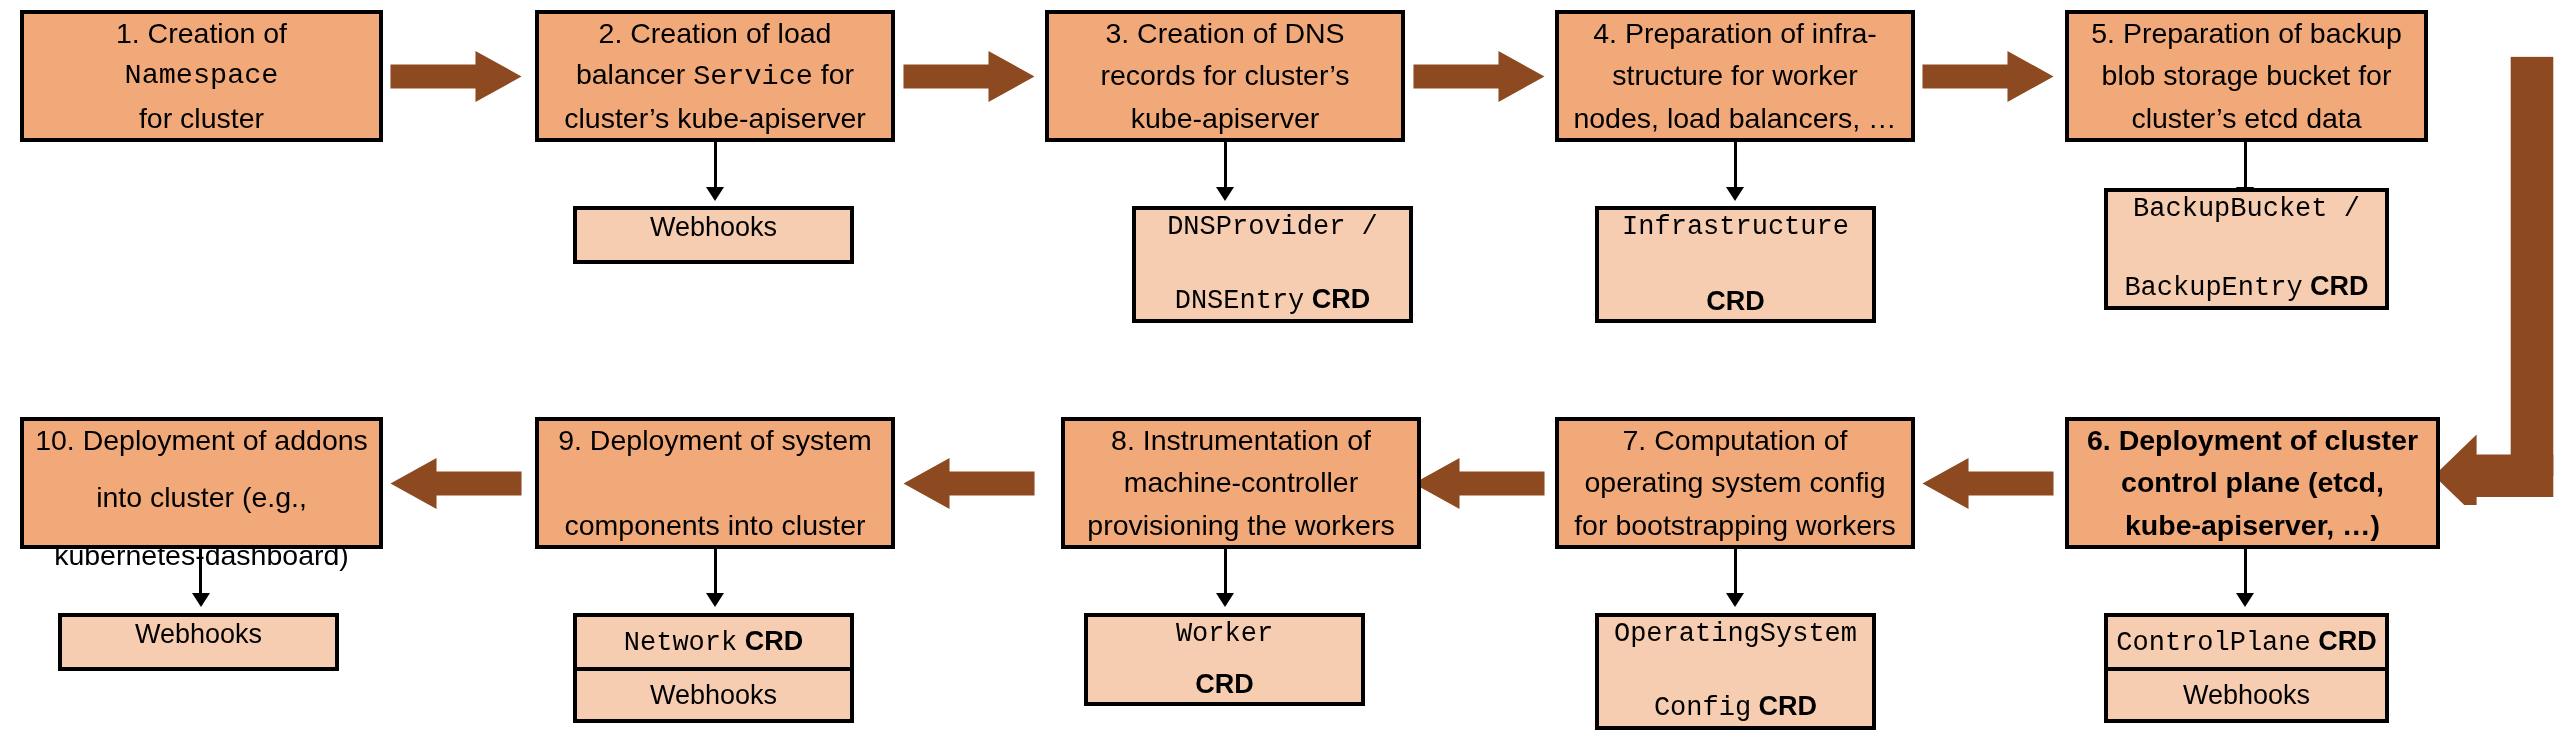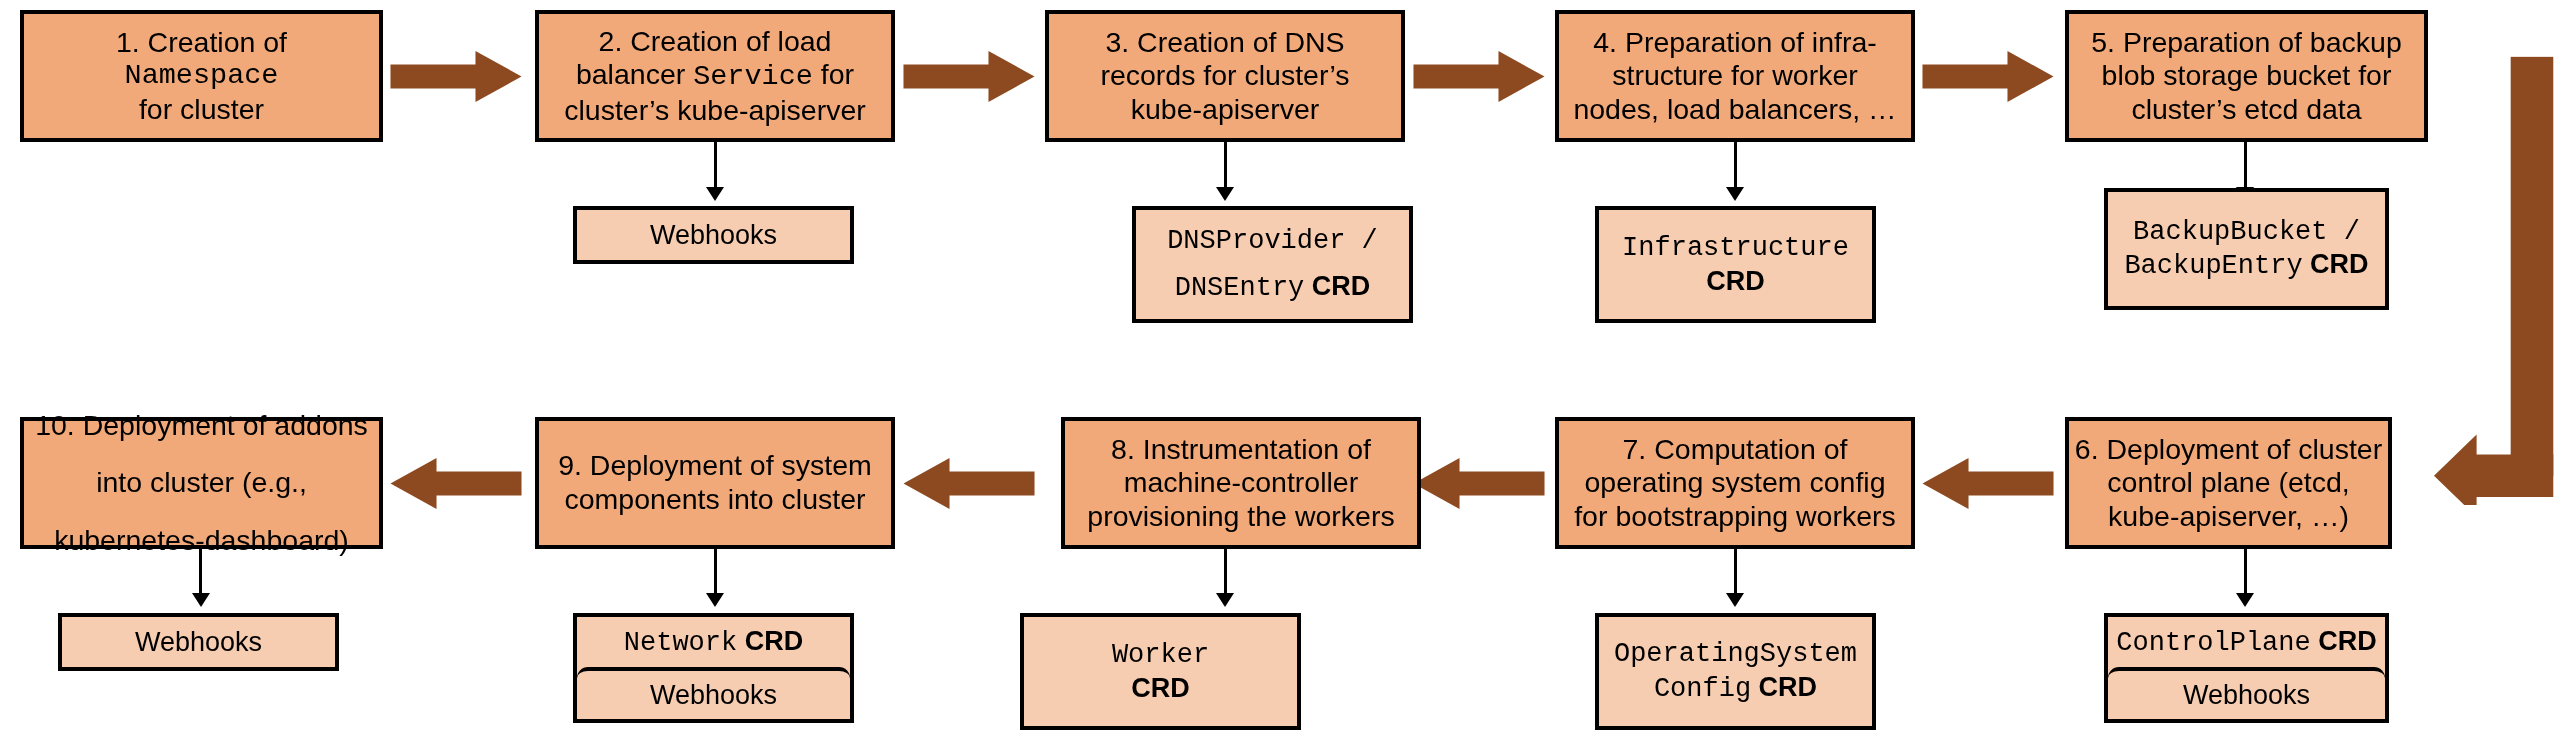--- a/index.html
+++ b/index.html
@@ -21,21 +21,21 @@
   }
 
   
   .node {
     position: absolute;
     box-sizing: border-box;
     border: 4.3px solid #000000;
     display: flex;
     flex-direction: column;
     align-items: center;
-    justify-content: center;
+    justify-content: space-between;
     text-align: center;
   }
 
   .step-box {
     background: #F1A979;
     padding: 2.8px 7.1px;
     line-height: 1.18;
     font-size: 28.5px;
     color: #000000;
   }
@@ -65,21 +65,20 @@
   .stack .cell {
     flex: 1 1 auto;
     display: flex;
     flex-direction: column;
     align-items: center;
     justify-content: center;
     text-align: center;
     font-size: 27px;
     line-height: 1.2;
     color: #000000;
-    border-radius: 11px;
   }
   .stack .cell + .cell {
     border-top: 4.3px solid #000000;
   }
 
   .mono {
     font-family: "Liberation Mono", "DejaVu Sans Mono", monospace;
     font-weight: 400;
   }
   .bold {
@@ -207,21 +206,21 @@
     <svg width="142" height="449" viewBox="0 0 200 630">
       <path d="M0,0 L150,0 L150,600 L120,600 L120,560 L40,620 L120,680 L120,640 L150,640" fill="none" stroke="none"></path>
       <path d="M2,2 L148,2 L148,585 L108,585 L108,556 L24,613 L108,670 L108,641 L148,641 L148,630 L2,630 Z" fill="none" stroke="none"></path>
 
       <rect x="108" y="0" width="60" height="590" fill="#8D4A20"></rect>
 
       <path d="M168,560 L168,620 L60,620 L60,648 L0,590 L60,532 L60,560 Z" fill="#8D4A20"></path>
     </svg>
   </div>
 
-  <div class="node step-box" style="left:2065px; top:417px; width:327px; height:132px;">
+  <div class="node step-box" style="left:2065px; top:417px; width:375px; height:132px;font-weight:bold;">
     <span class="line">6. Deployment of cluster</span>
     <span class="line">control plane (etcd,</span>
     <span class="line">kube-apiserver, …)</span>
   </div>
 
   <div class="vline" style="left:2244px; top:548px; height:48px;"></div>
   <div class="varrow-head" style="left:2236px; top:593px;"></div>
 
   <div class="stack" style="left:2104px; top:613px; width:285px; height:110px;">
     <div class="cell">
@@ -260,21 +259,21 @@
 
   <div class="node step-box" style="left:1045px; top:417px; width:360px; height:132px;margin-left:16px;">
     <span class="line">8. Instrumentation of</span>
     <span class="line">machine-controller</span>
     <span class="line">provisioning the workers</span>
   </div>
 
   <div class="vline" style="left:1224px; top:548px; height:48px;"></div>
   <div class="varrow-head" style="left:1216px; top:593px;"></div>
 
-  <div class="node artifact-box" style="left:1020px; top:613px; width:281px; height:117px;">
+  <div class="node artifact-box" style="left:1084px; top:613px; width:281px; height:93px;">
     <span class="line mono">Worker</span>
     <span class="line bold">CRD</span>
   </div>
 
   <div class="barrow" style="left:903px; top:458px; width:132px; height:51px;">
     <svg width="132" height="51" viewBox="0 0 185 72">
       <path d="M185,19 L65,19 L65,0 L0,36 L65,72 L65,53 L185,53 Z" fill="#8D4A20"></path>
     </svg>
   </div>
 

